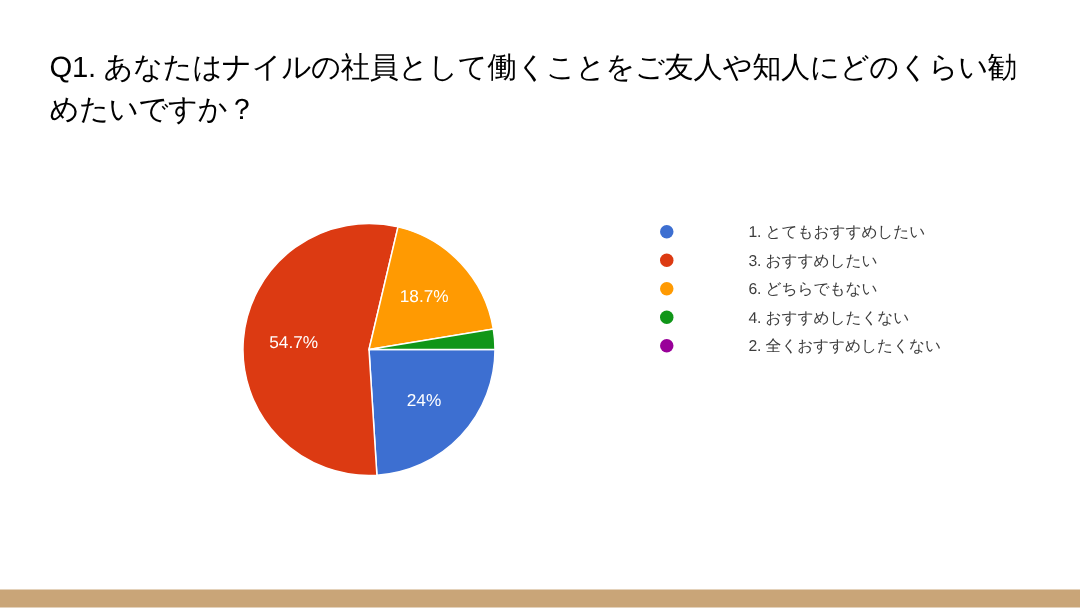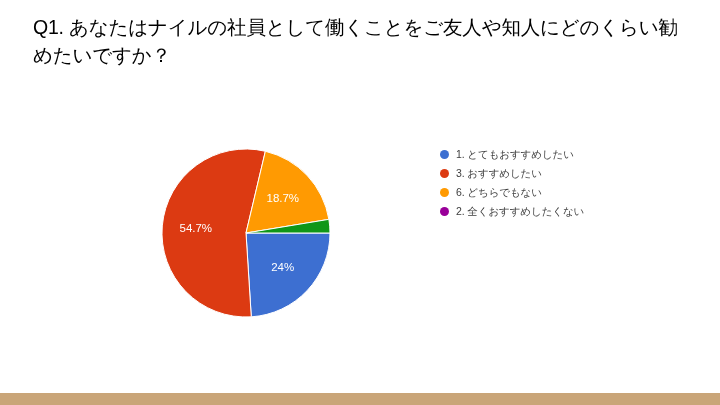--- a/index.html
+++ b/index.html
@@ -19,21 +19,21 @@
   #slide {
     position: absolute;
     inset: 0;
     background: #ffffff;
   }
 
   
   #title {
     position: absolute;
     left: 33px;
-    top: 14px;
+    top: 32px;
     width: 652px;
     font-size: 19.5px;
     line-height: 1.42;
     color: #000000;
     font-weight: 400;
     letter-spacing: -0.2px;
     white-space: pre-wrap;
   }
 
   
@@ -70,20 +70,21 @@
   
   #legend {
     position: absolute;
     left: 440px;
     top: 145px;
   }
   .legend-row {
     display: flex;
     align-items: center;
     height: 19px;
+    gap: 43px;
   }
   .legend-bullet {
     width: 9px;
     height: 9px;
     border-radius: 50%;
     flex: 0 0 auto;
     margin-right: 7px;
   }
   .legend-label {
     font-size: 10.5px;
@@ -133,20 +134,24 @@
         </div>
         <div class="legend-row">
           <span class="legend-bullet" style="background: rgb(220, 58, 18);"></span>
           <span class="legend-label">3. おすすめしたい</span>
         </div>
         <div class="legend-row">
           <span class="legend-bullet" style="background: rgb(255, 154, 2);"></span>
           <span class="legend-label">6. どちらでもない</span>
         </div>
         <div class="legend-row">
+          <span class="legend-bullet" style="background: rgb(16, 150, 24);"></span>
+          <span class="legend-label">4. おすすめしたくない</span>
+        </div>
+        <div class="legend-row">
           <span class="legend-bullet" style="background: rgb(153, 0, 153);"></span>
           <span class="legend-label">2. 全くおすすめしたくない</span>
         </div>
       </div>
 
   </div>
 
   <div id="bottom-bar" style="background: rgb(201, 165, 120);"></div>
 
 </div>

